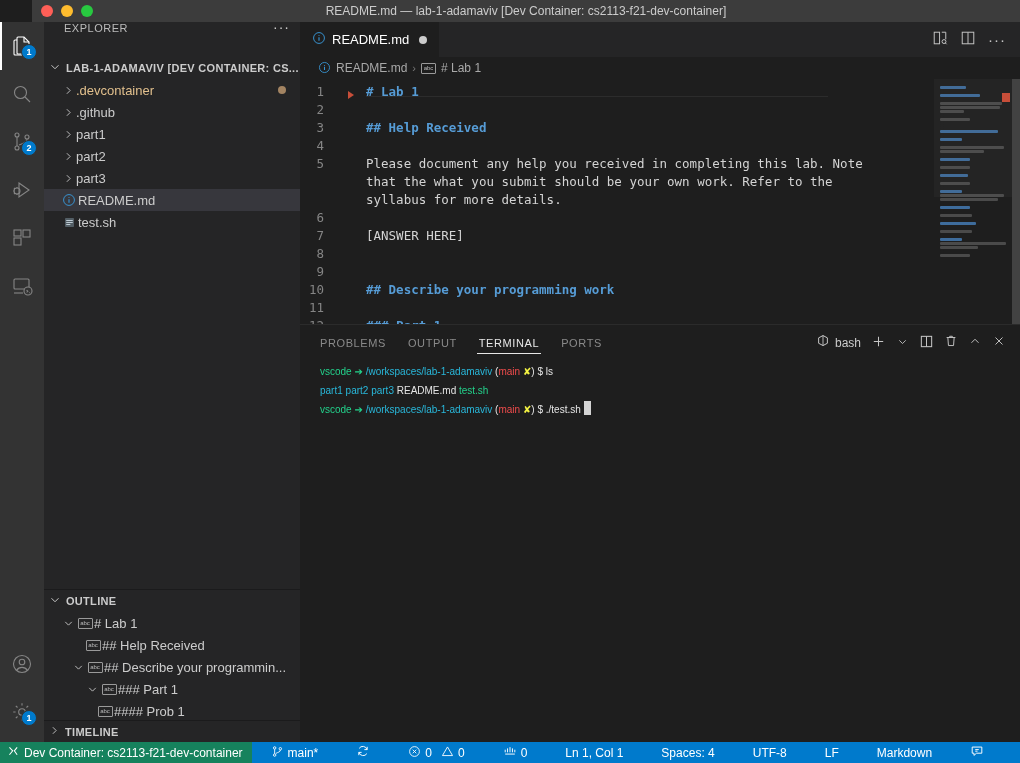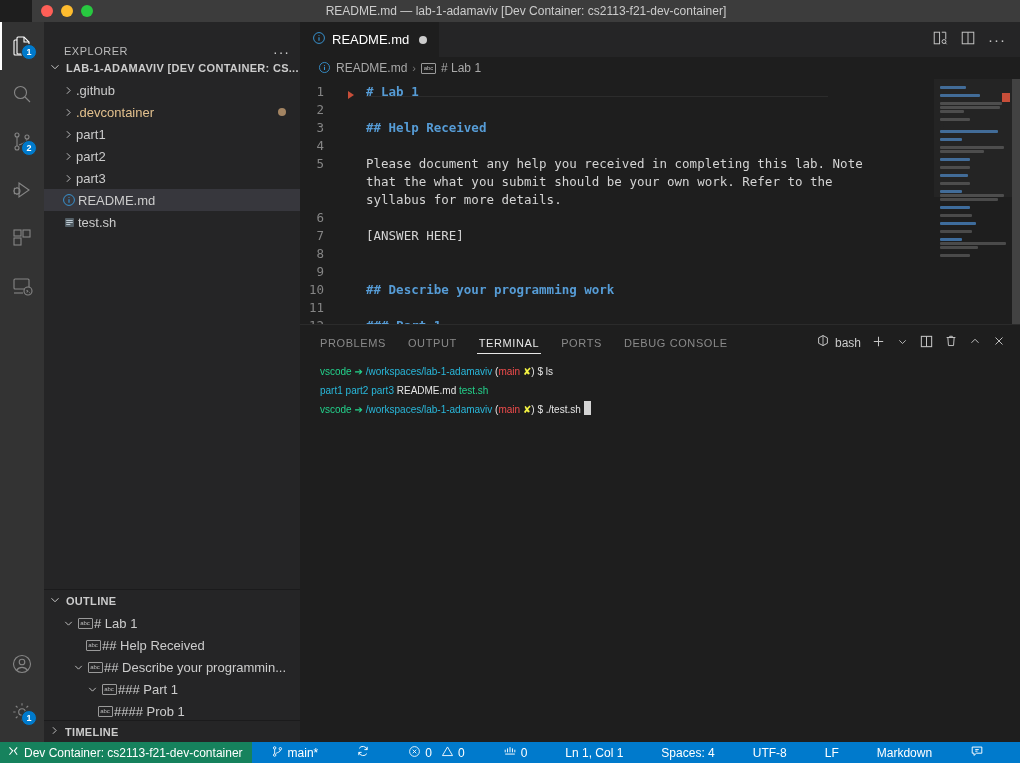--- a/index.html
+++ b/index.html
@@ -50,21 +50,21 @@
     display: flex; align-items: center; justify-content: center; padding: 0 4px;
     border: 1px solid #333333;
   }
 
   
   .sidebar {
     width: 256px; flex: 0 0 256px; background: #252526; display: flex; flex-direction: column;
     min-height: 0;
   }
   .sb-header {
-    height: 35px; display: flex; align-items: flex-end; justify-content: space-between;
+    height: 35px; display: flex; align-items: flex-start; justify-content: space-between;
     padding: 0 10px 0 20px; color: #bbbbbb; font-size: 11px; letter-spacing: .5px;
     flex: 0 0 35px;
   }
   .sb-header .dots { color: #cccccc; font-size: 14px; letter-spacing: 1px; line-height: 10px; }
   .explorer-body { flex: 1 1 auto; display: flex; flex-direction: column; min-height: 0; }
   .section-head {
     height: 22px; display: flex; align-items: center; gap: 4px;
     color: #cccccc; font-size: 11px; font-weight: bold; letter-spacing: .3px;
     padding-left: 4px; flex: 0 0 22px;
   }
@@ -292,31 +292,31 @@
         </div>
 
         <div class="folder-tree">
 
           <div class="trow indent-2">
             <span class="twisty">
               <svg width="13" height="13" viewBox="0 0 16 16">
                   <path d="M6 4l4 4-4 4"></path>
                 </svg>
             </span>
-            <span class="lbl">.github</span>
+            <span class="lbl orange">.devcontainer</span>
+            <span class="status-dot"></span>
           </div>
 
           <div class="trow indent-2">
             <span class="twisty">
               <svg width="13" height="13" viewBox="0 0 16 16">
                   <path d="M6 4l4 4-4 4"></path>
                 </svg>
             </span>
-            <span class="lbl orange">.devcontainer</span>
-            <span class="status-dot"></span>
+            <span class="lbl">.github</span>
           </div>
 
           <div class="trow indent-2">
             <span class="twisty">
               <svg width="13" height="13" viewBox="0 0 16 16">
                   <path d="M6 4l4 4-4 4"></path>
                 </svg>
             </span>
             <span class="lbl">part1</span>
           </div>
@@ -594,23 +594,20 @@
               </div>
             <div class="ptab">
                 <span>OUTPUT</span>
               </div>
             <div class="ptab active">
                 <span>TERMINAL</span>
               </div>
             <div class="ptab">
                 <span>PORTS</span>
               </div>
-            <div class="ptab">
-                <span>DEBUG CONSOLE</span>
-              </div>
           </div>
           <div class="panel-actions">
             <span class="shell-label">
               <span>
                 <svg width="14" height="14" viewBox="0 0 16 16">
                     <path d="M8 1.8l5 2.6v6.2L8 13.2 3 10.6V4.4z"></path>
                     <path d="M8 1.8v11.4" stroke-width="1"></path>
                   </svg>
               </span>
               <span>bash</span>

